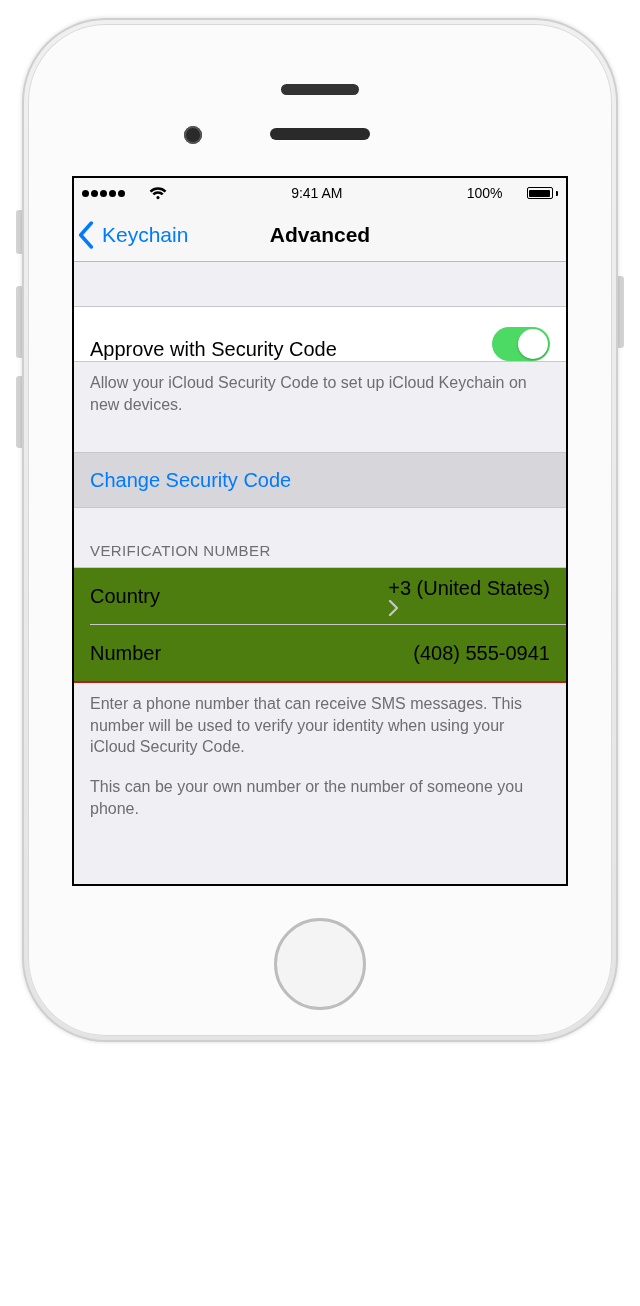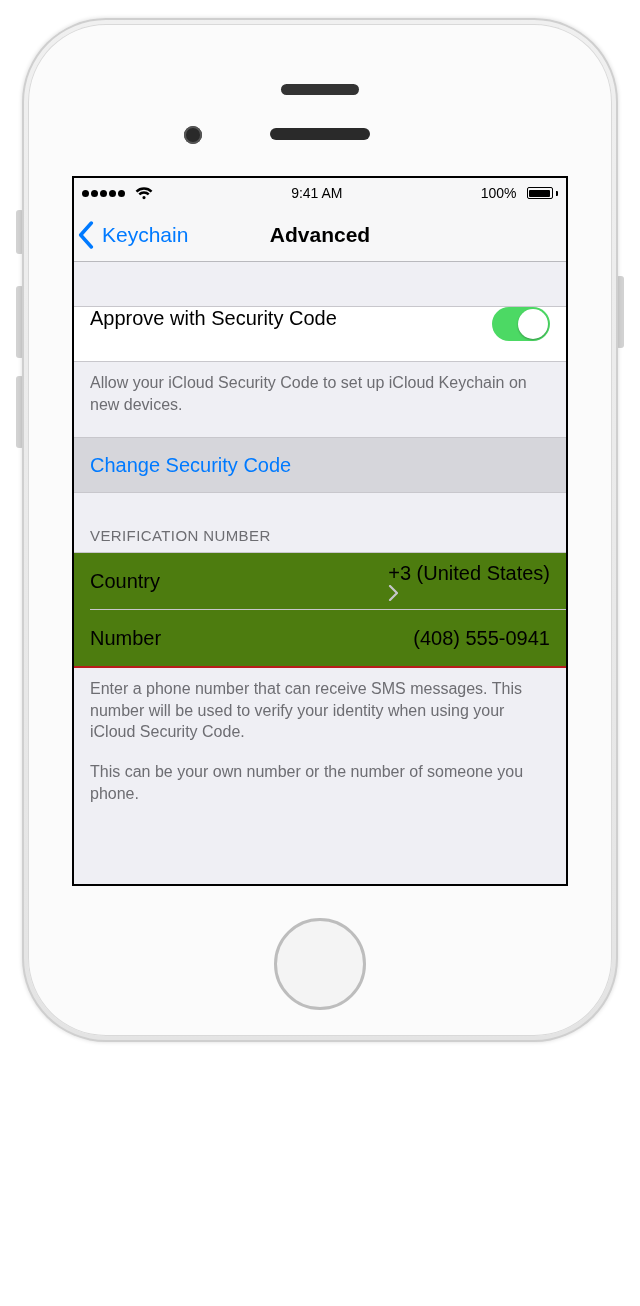--- a/index.html
+++ b/index.html
@@ -52,21 +52,21 @@
       background:#efeff4;
       border:2px solid #000;
       overflow:hidden;
     }
     
     .status {
       height:30px; background:#f7f7f8;
       display:flex; align-items:center; justify-content:space-between;
       padding:0 8px; font-size:14px; font-weight:500; color:#000;
     }
-    .status .left, .status .right { display:flex; align-items:center; gap:10px; }
+    .status .left, .status .right { display:flex; align-items:center; gap:24px; }
     .dots { display:flex; gap:2px; }
     .dots span { width:7px; height:7px; border-radius:50%; background:#000; display:block; }
     .wifi svg { display:block; }
     .batt { display:flex; align-items:center; gap:3px; }
     .batt-body { width:26px; height:12px; border:1.3px solid #000; border-radius:2px; position:relative; }
     .batt-body::after { content:""; position:absolute; inset:1.5px; background:#000; border-radius:1px; }
     .batt-tip { width:2.5px; height:5px; background:#000; border-radius:0 1px 1px 0; }
 
     
     .nav {
@@ -80,40 +80,40 @@
     }
     .nav .back svg { width:16px; height:28px; display:block; }
     .nav .title { font-size:21px; font-weight:600; color:#000; }
 
     
     .content { }
     .gap-top { height:44px; }
 
     .cell {
       background:#fff; min-height:56px;
-      display:flex; align-items:flex-start; justify-content:space-between;
+      display:flex; align-items:flex-end; justify-content:space-between;
       padding:0 16px; font-size:20px; color:#000;
       border-top:1px solid #c8c7cc; border-bottom:1px solid #c8c7cc;
     }
     .cell .label {}
 
     .footnote {
       padding:10px 16px 0; color:#6d6d72; font-size:16px; line-height:1.35;
     }
 
     .section-header {
       padding:34px 16px 8px; color:#6d6d72; font-size:15px; letter-spacing:.4px;
     }
 
     .link-cell {
       background:#d6d6db; min-height:56px;
       display:flex; align-items:center; padding:0 16px;
       color:#007aff; font-size:20px;
       border-top:1px solid #c8c7cc; border-bottom:1px solid #c8c7cc;
-      margin-top:22px;
+      margin-top:37px;
     }
 
     .group { border-top:1px solid #c8c7cc; border-bottom:2px solid #b91c1c; background:#4d7c0f; }
     .group .row {
       min-height:56px; display:flex; align-items:center; justify-content:space-between;
       padding:0 16px; font-size:20px;
     }
     .group .sep { height:1px; background:#c8c7cc; margin-left:16px; }
 
     .chevron svg { display:block; }

